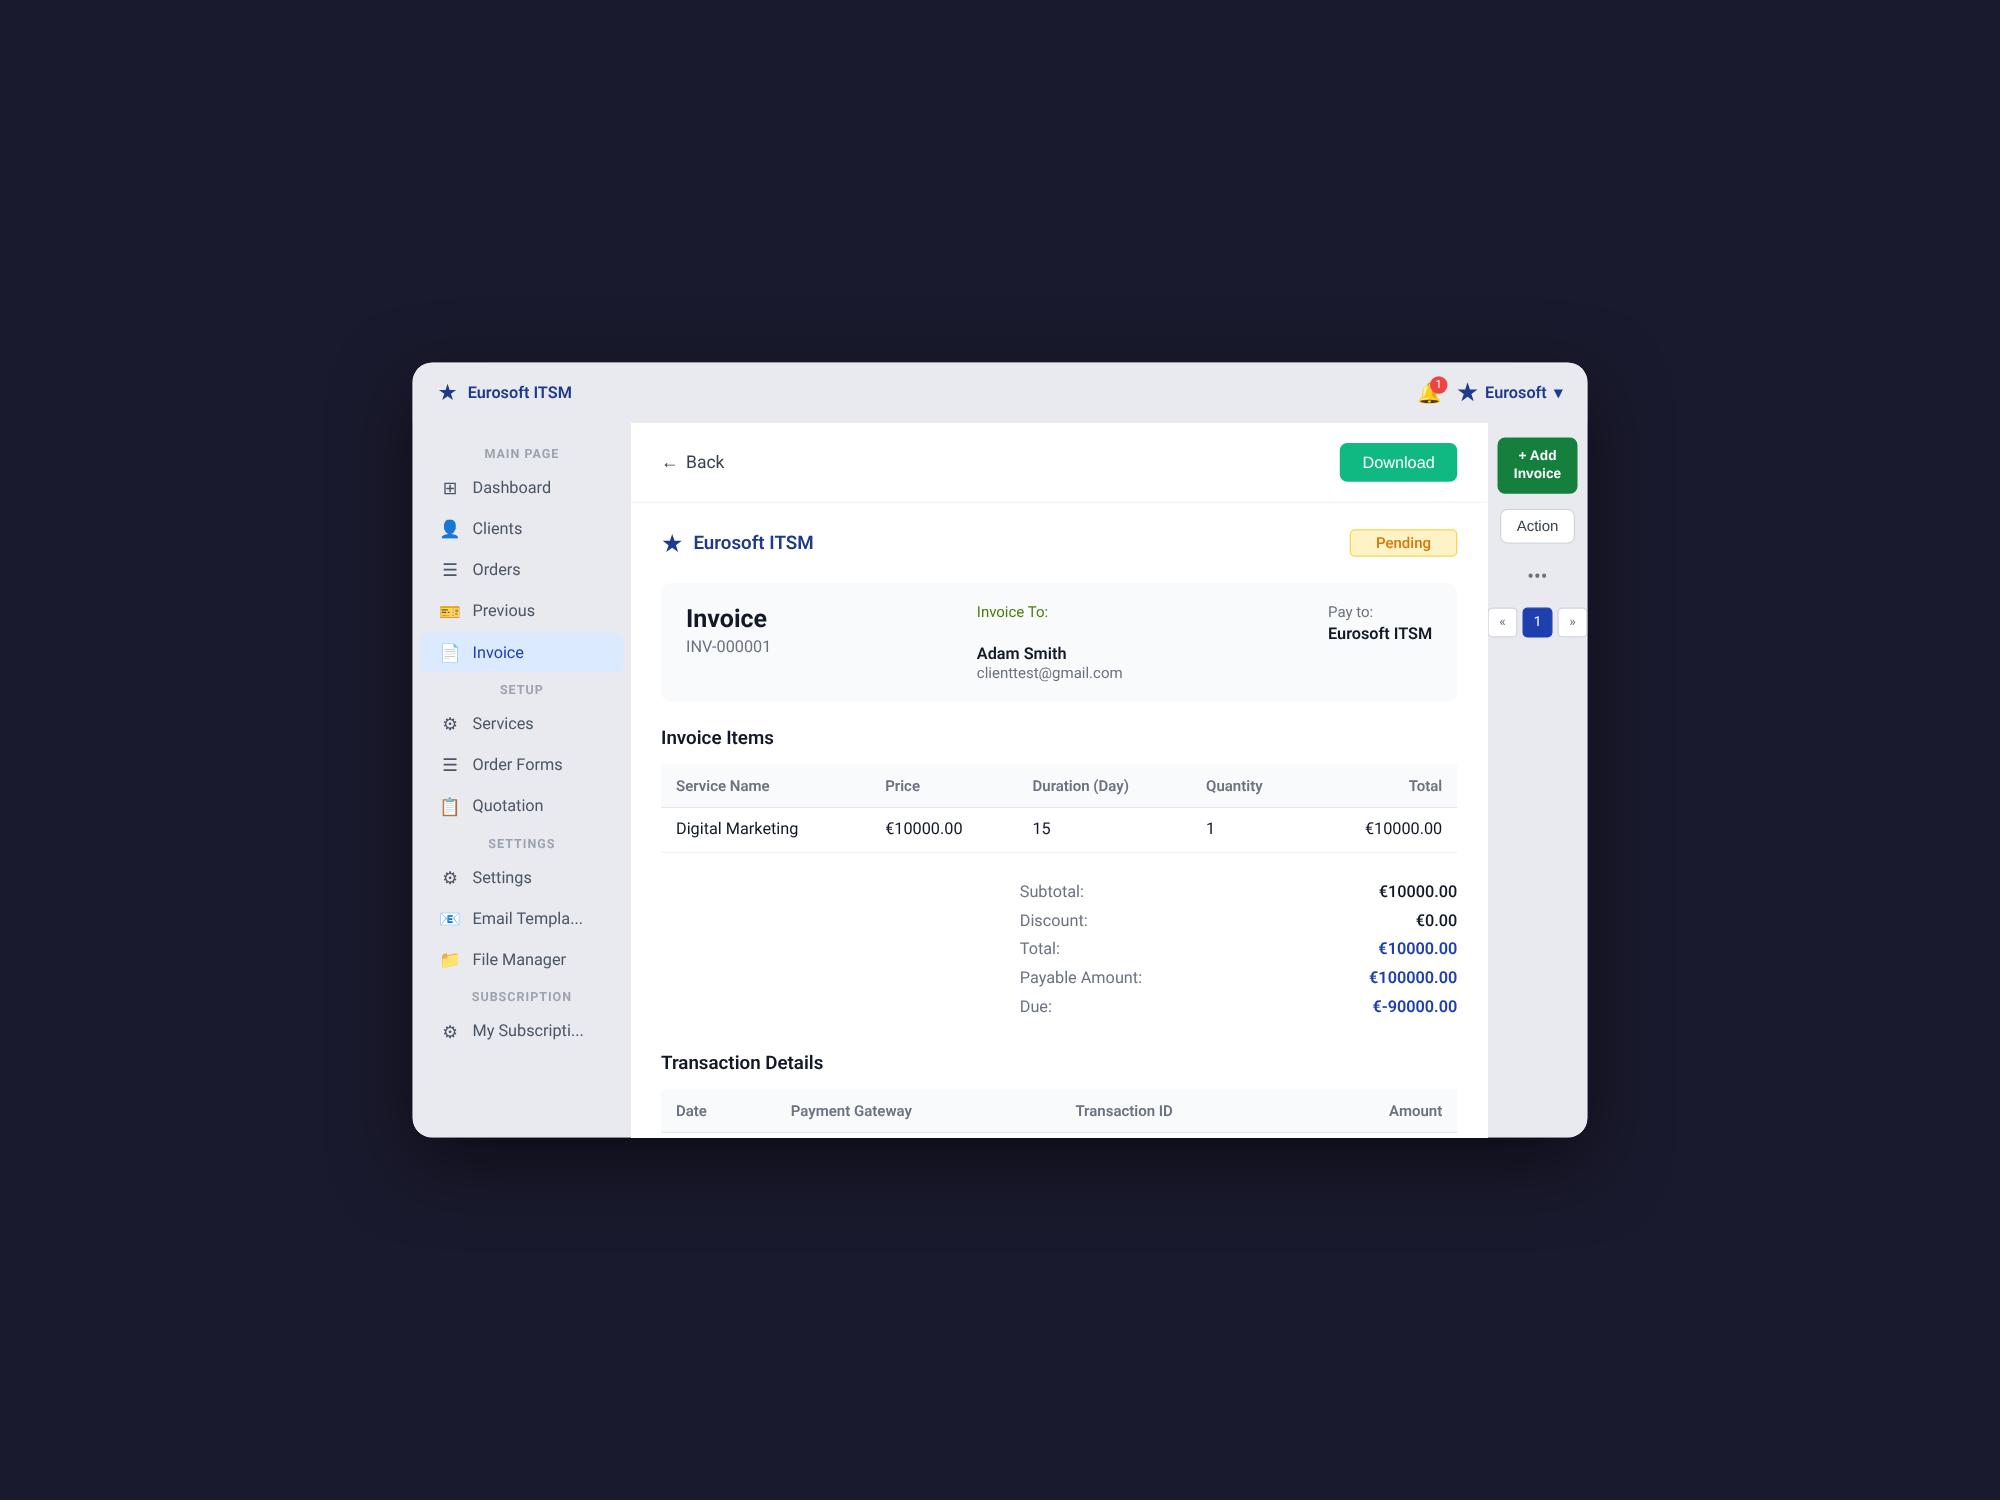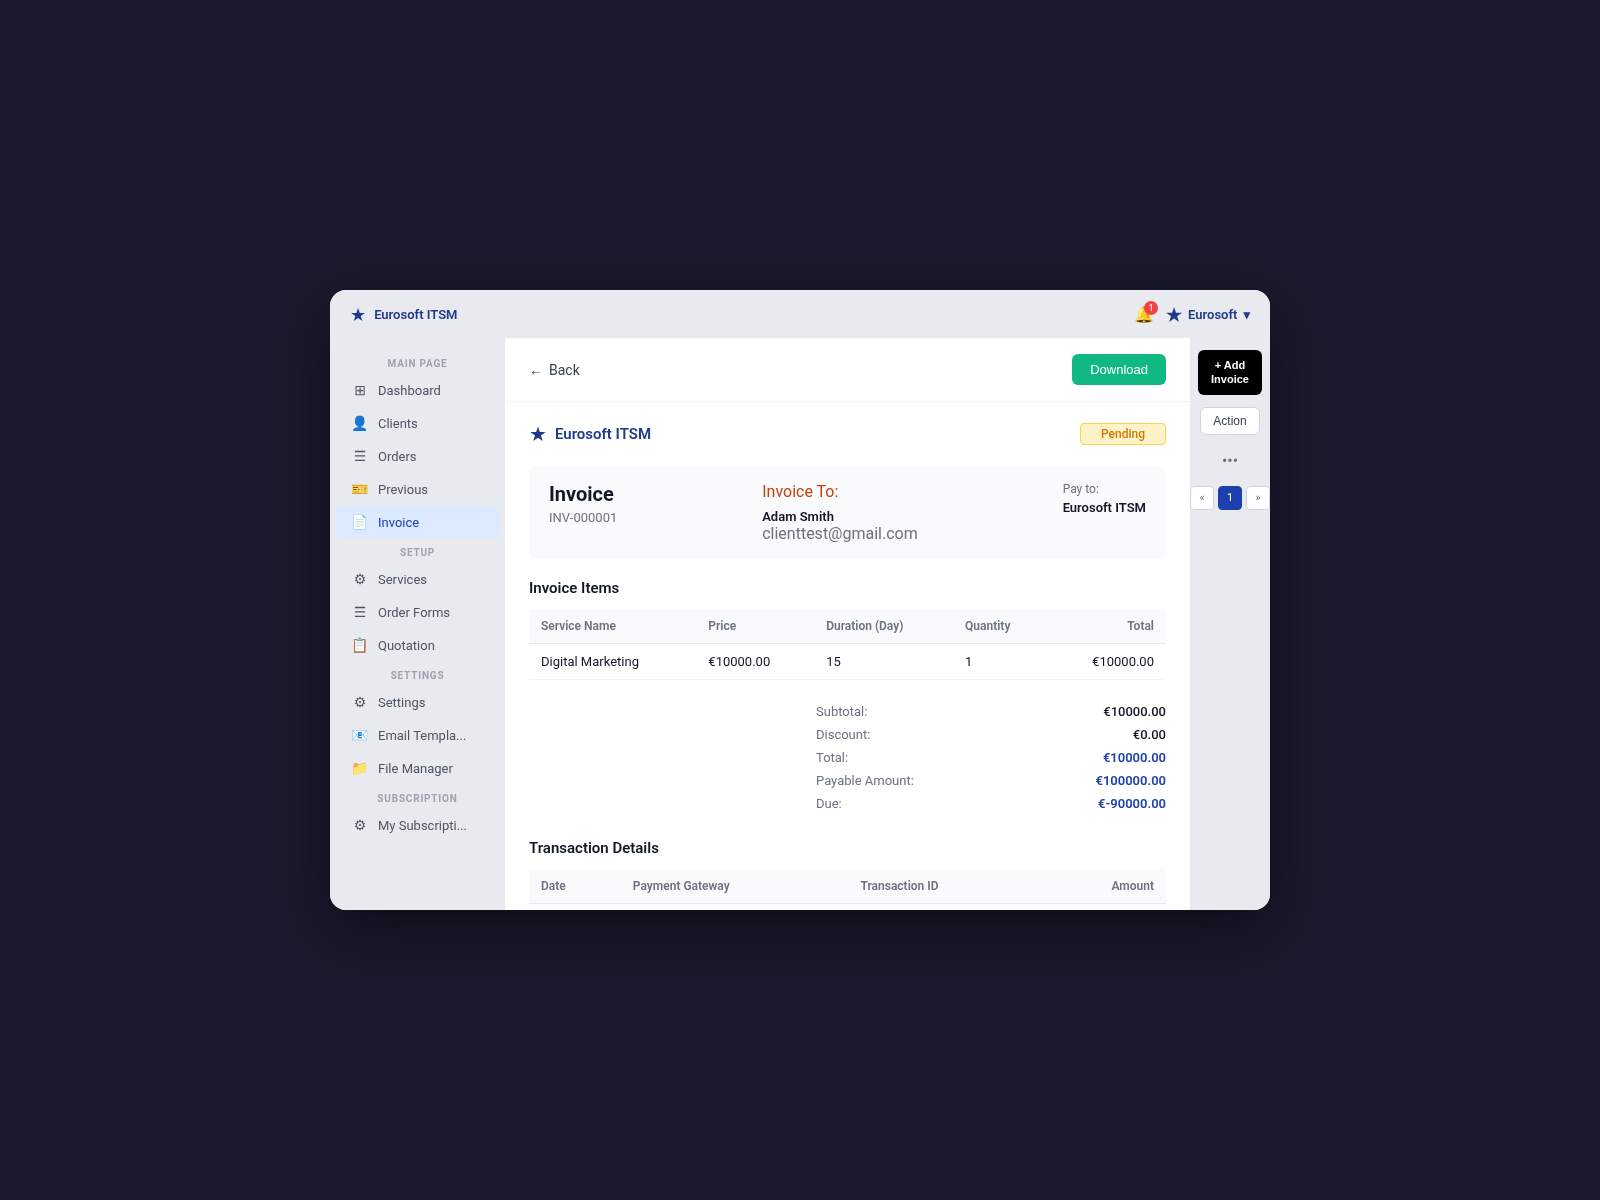--- a/index.html
+++ b/index.html
@@ -136,21 +136,21 @@
       width: 80px;
       background: #e8eaf0;
       flex-shrink: 0;
       display: flex;
       flex-direction: column;
       align-items: center;
       padding: 12px 8px;
       gap: 12px;
     }
     .add-invoice-btn {
-      background: #000000;
+      background: #15803d;
       color: white;
       border: none;
       border-radius: 6px;
       padding: 8px 10px;
       font-size: 11px;
       font-weight: 600;
       cursor: pointer;
       text-align: center;
       line-height: 1.3;
     }
@@ -275,31 +275,31 @@
       margin-bottom: 4px;
     }
     .invoice-number {
       font-size: 13px;
       color: #6b7280;
     }
     .invoice-to-block {
       text-align: left;
     }
     .invoice-to-block .label {
-      font-size: 16px;
-      color: #c2410c;
-      margin-bottom: 8px;
+      font-size: 12px;
+      color: #4d7c0f;
+      margin-bottom: 20px;
     }
     .invoice-to-block .name {
       font-size: 13px;
       font-weight: 600;
       color: #111827;
     }
     .invoice-to-block .email {
-      font-size: 16px;
+      font-size: 12px;
       color: #6b7280;
     }
     .pay-to-block {
       text-align: left;
     }
     .pay-to-block .label {
       font-size: 12px;
       color: #6b7280;
       margin-bottom: 4px;
     }

